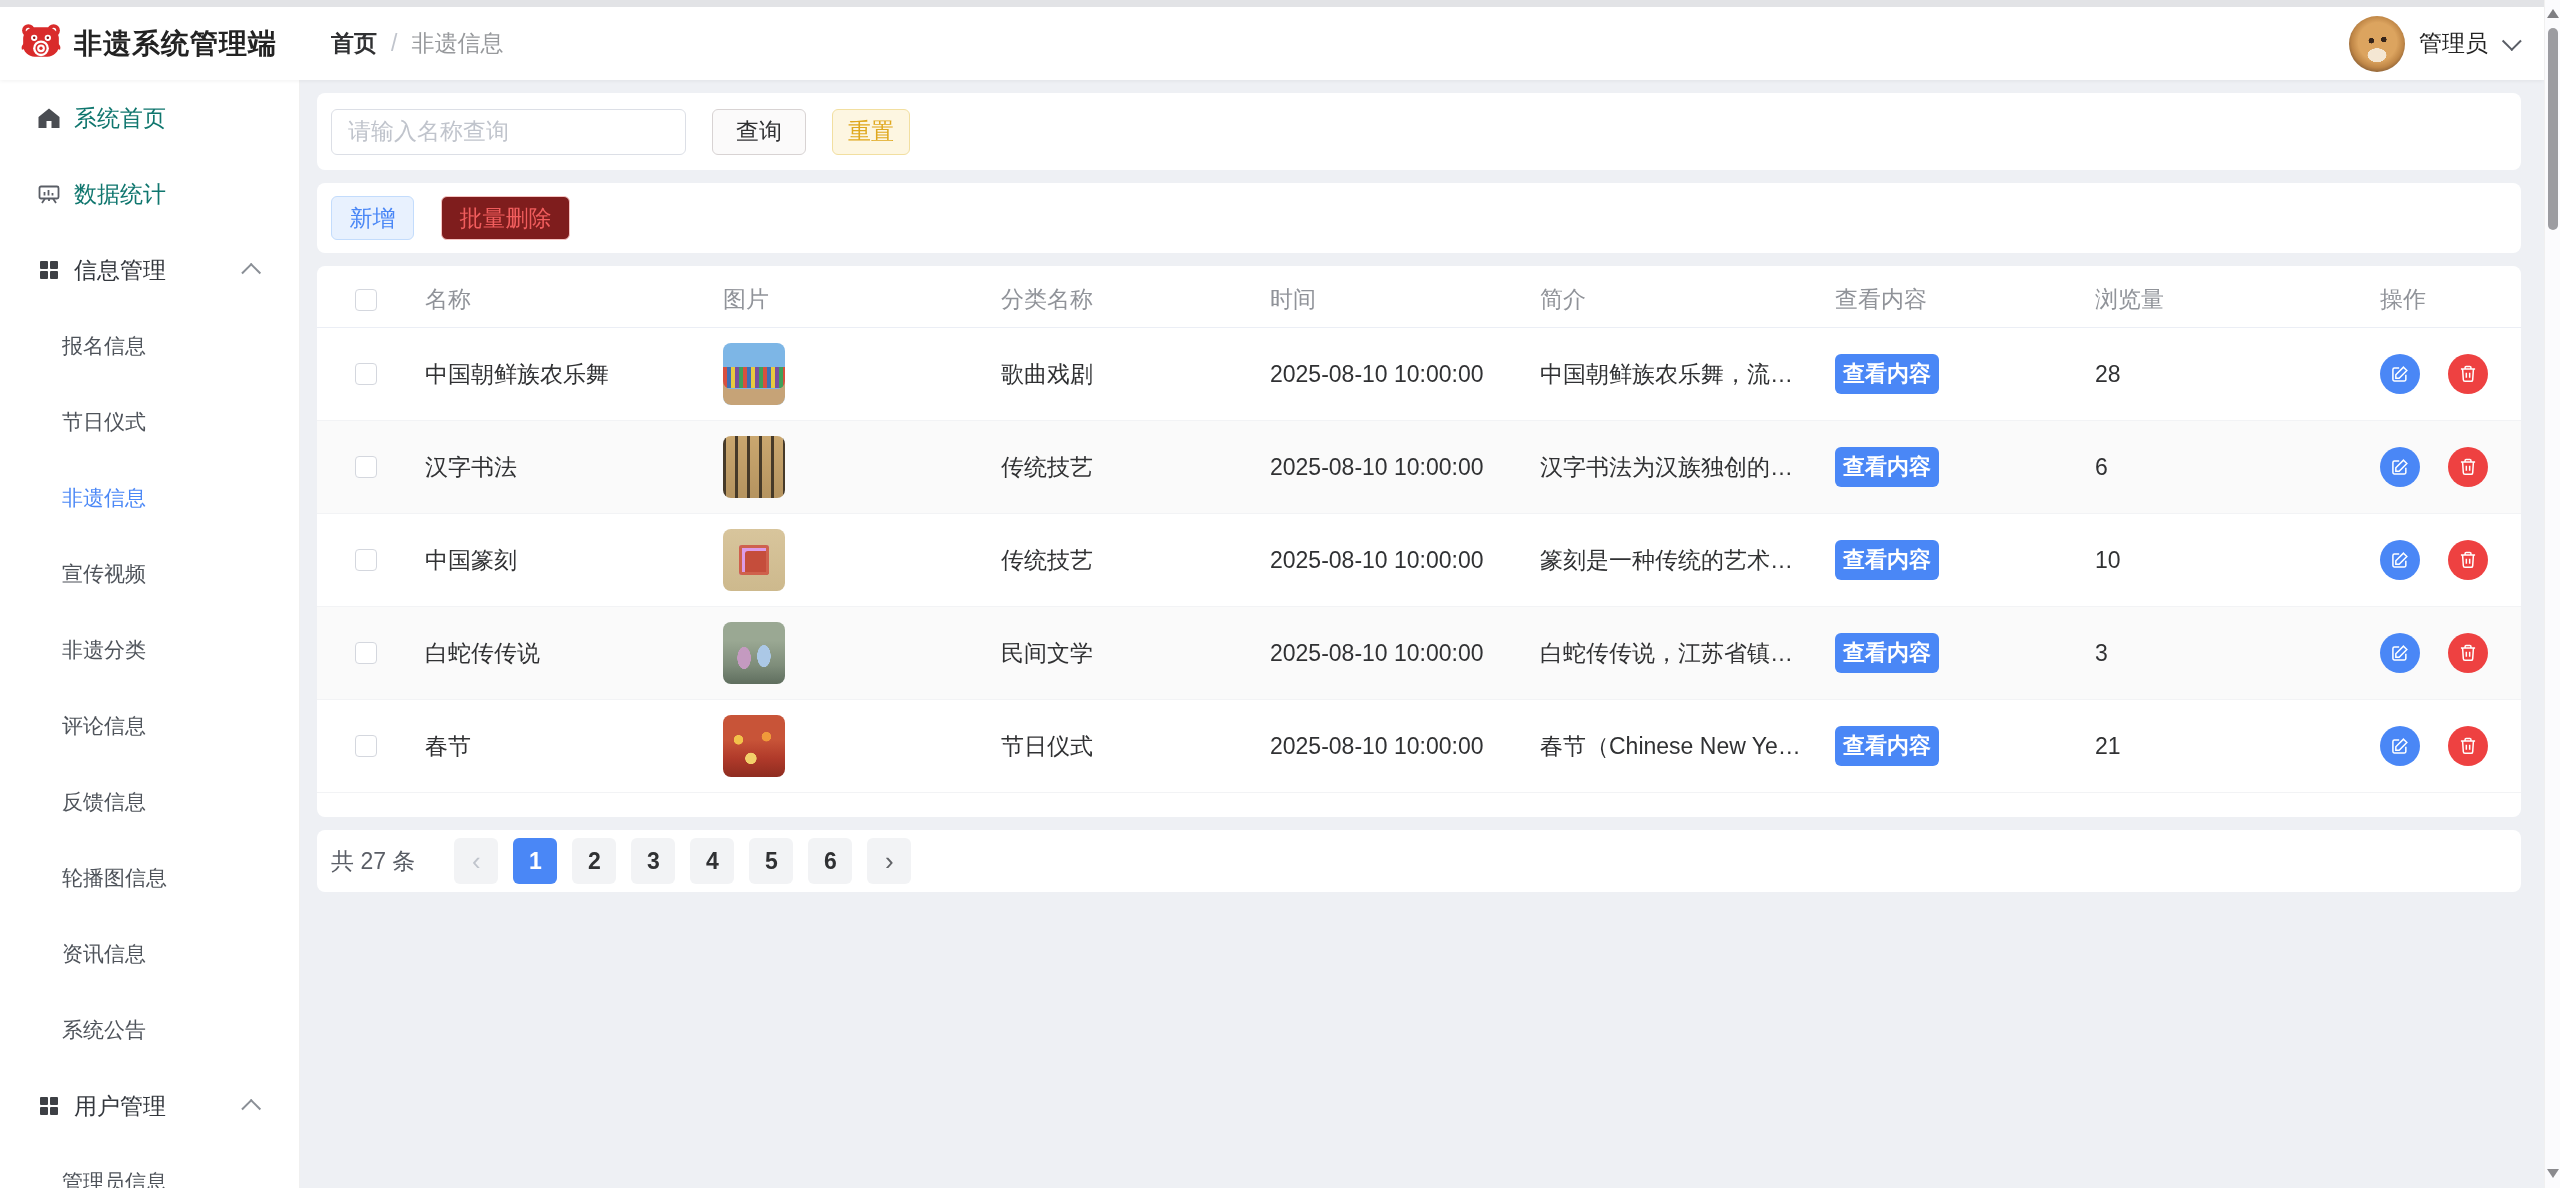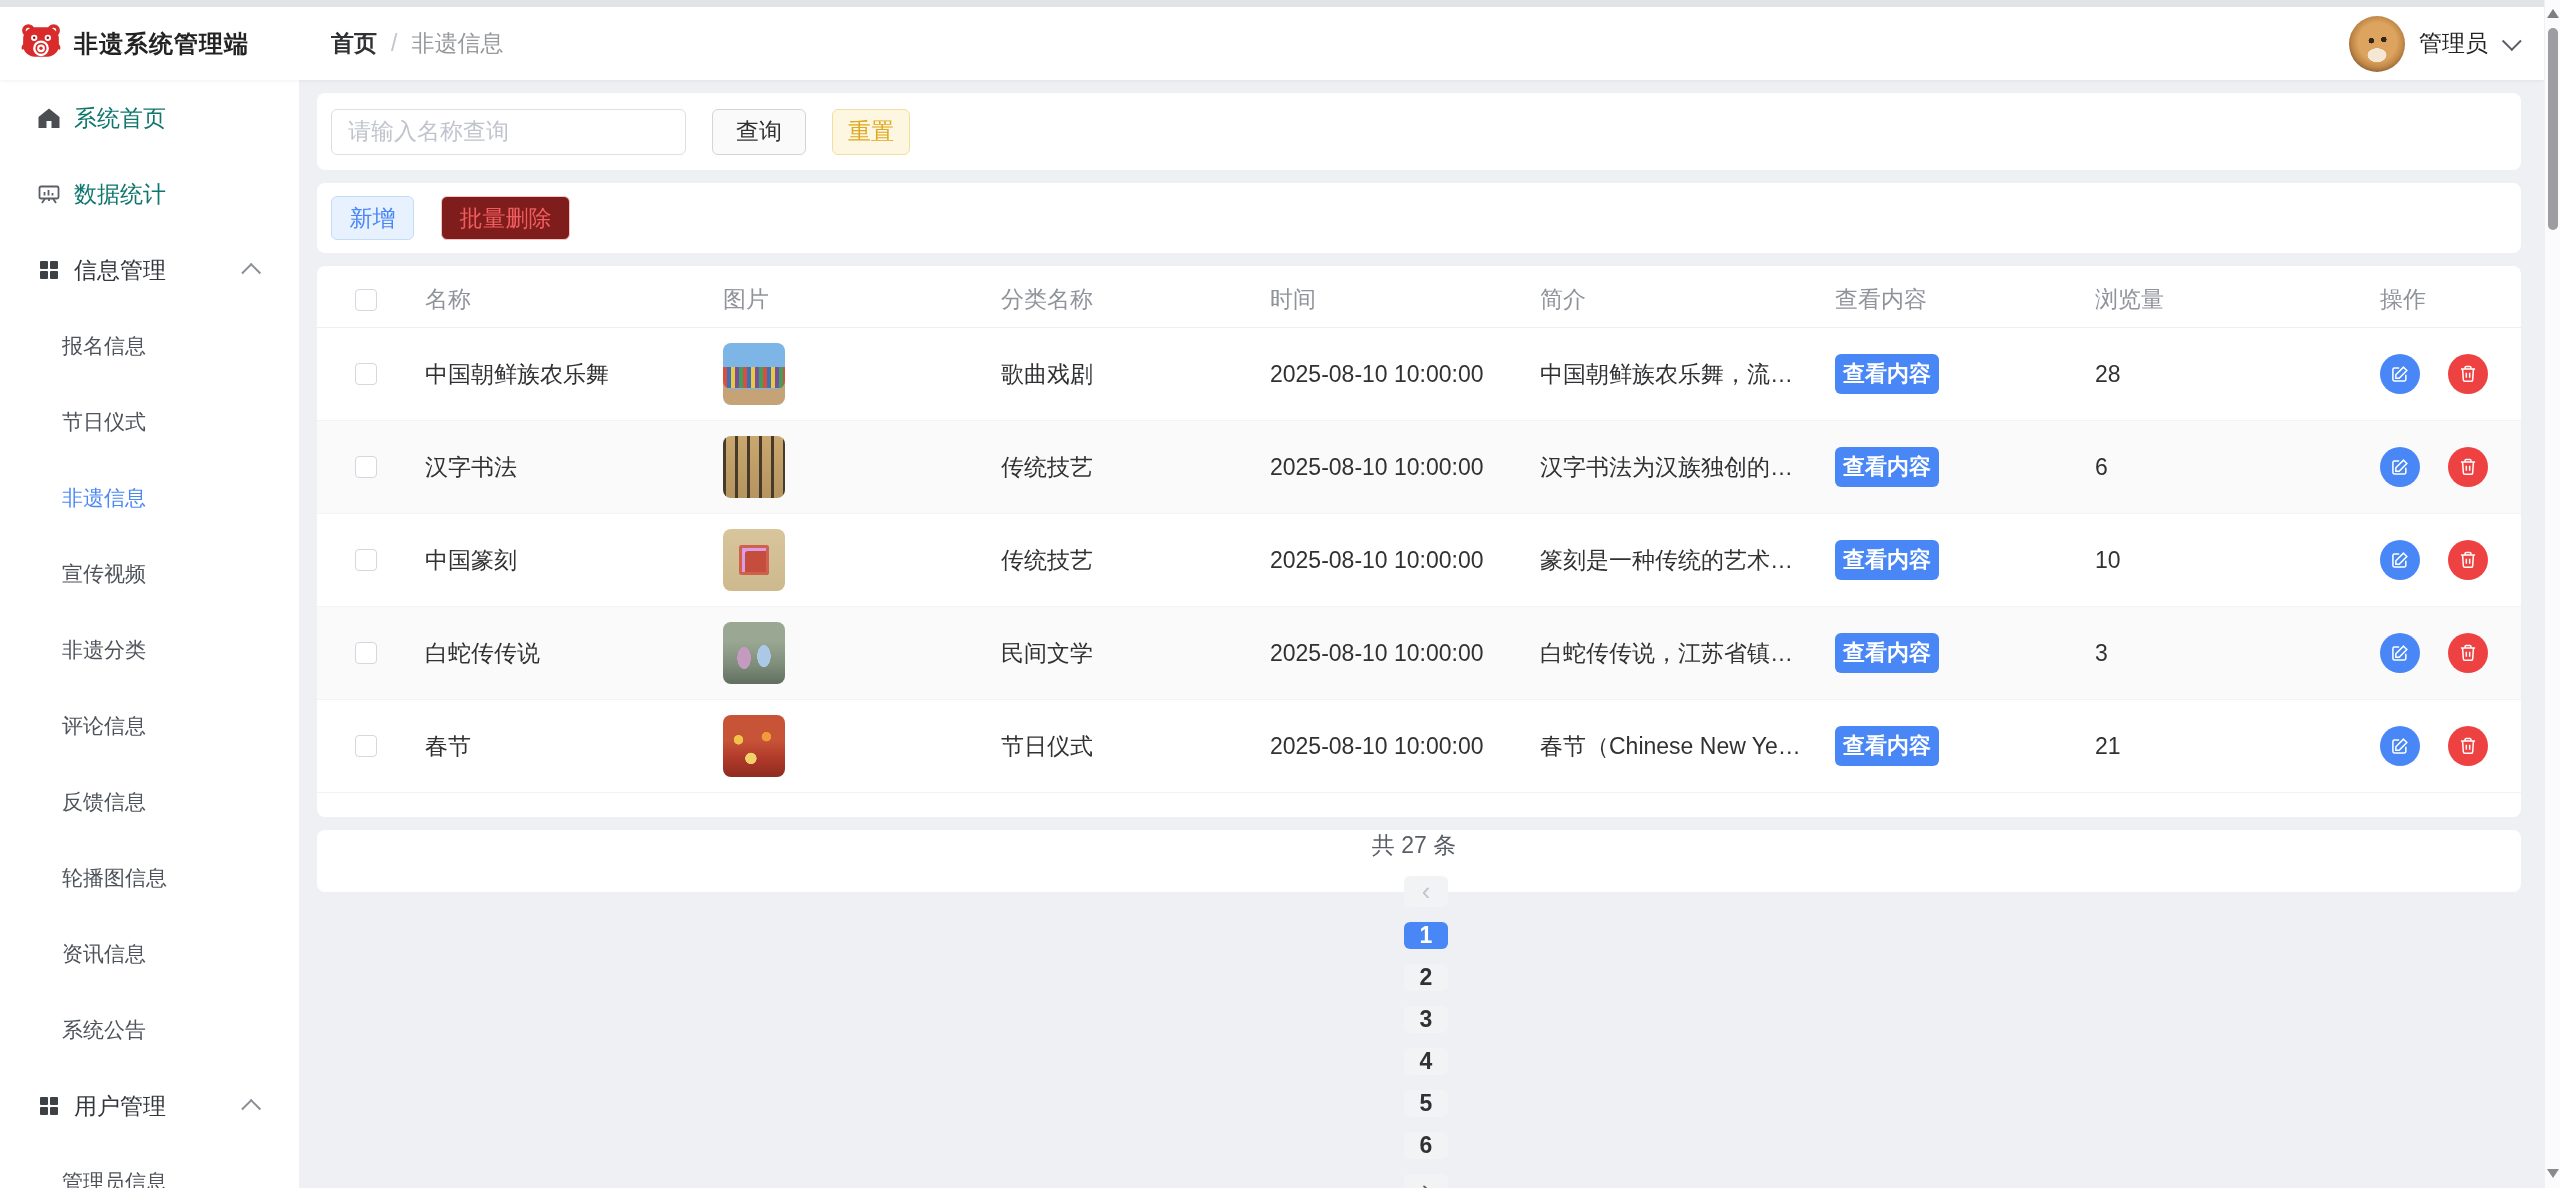--- a/index.html
+++ b/index.html
@@ -12,21 +12,21 @@
   
   .scrollbar { position:absolute; right:0; top:0; width:16px; height:1188px; background:#fbfbfd; border-left:1px solid #f0f0f0; z-index:70; }
   .sb-up { position:absolute; top:9px; left:2px; width:0; height:0; border-left:6px solid transparent; border-right:6px solid transparent; border-bottom:9px solid #7e7e82; }
   .sb-down { position:absolute; bottom:10px; left:2px; width:0; height:0; border-left:6px solid transparent; border-right:6px solid transparent; border-top:9px solid #8a8a8e; }
   .sb-thumb { position:absolute; top:28px; left:3px; width:10px; height:202px; background:#9c9ca1; border-radius:5px; }
 
   
   .header { position:absolute; left:0; top:7px; right:16px; height:73px; background:#fff; z-index:40;
     display:flex; align-items:center; box-shadow:0 1px 4px rgba(0,0,0,.06); }
   .brand { width:300px; display:flex; align-items:center; padding-left:20px; gap:12px; }
-  .brand-title { font-size:24px; font-weight:700; color:#232323; letter-spacing:1px; white-space:nowrap;font-family:Liberation Mono, monospace; }
+  .brand-title { font-size:28px; font-weight:700; color:#232323; letter-spacing:1px; white-space:nowrap;font-family:Liberation Mono, monospace; }
   .breadcrumb { display:flex; align-items:center; gap:14px; font-size:23px; margin-left:31px; }
   .bc-home { font-weight:700; color:#303133; }
   .bc-sep { color:#c0c4cc; }
   .bc-cur { color:#97999c; }
   .header-right { margin-left:auto; display:flex; align-items:center; gap:14px; padding-right:28px; }
   .avatar { width:56px; height:56px; border-radius:50%;
     background:
       radial-gradient(ellipse 15px 11px at 50% 70%, #f4e7d3 0 62%, rgba(0,0,0,0) 64%),
       radial-gradient(circle 3px at 40% 44%, #35241a 0 90%, rgba(0,0,0,0) 100%),
       radial-gradient(circle 3px at 62% 42%, #35241a 0 90%, rgba(0,0,0,0) 100%),
@@ -95,21 +95,21 @@
       radial-gradient(circle 5px at 70% 35%, #f09a3a 0 90%, rgba(0,0,0,0) 100%),
       radial-gradient(circle 6px at 45% 70%, #f2d06a 0 90%, rgba(0,0,0,0) 100%),
       linear-gradient(180deg, #c85438 0 40%, #b03a2a 70%, #8e2c20 100%); }
   .btn-view { width:104px; height:40px; background:#4a87f6; color:#fff; border:none; border-radius:6px; font-size:22px; font-weight:600; }
   .cell-actions { display:flex; align-items:center; gap:28px; }
   .icon-btn { width:40px; height:40px; border-radius:50%; display:flex; align-items:center; justify-content:center; cursor:pointer; }
   .icon-btn.edit { background:#4a87f6; }
   .icon-btn.del { background:#ee4141; }
 
   
-  .pager-card { height:62px; display:flex; align-items:center; padding-left:14px; gap:15px;flex-direction:column; }
+  .pager-card { height:62px; display:flex; align-items:center; padding-left:14px; gap:15px; }
   .pager-total { font-size:23px; color:#5a5e66; margin-right:24px; }
   .page-btn { width:44px; height:46px; border-radius:6px; background:#f2f3f5; display:flex; align-items:center; justify-content:center;
     font-size:23px; color:#303133; cursor:pointer; font-weight:600; }
   .page-btn.active { background:#4a87f6; color:#fff; }
   .page-btn.nav { font-weight:400; font-size:26px; color:#606266; }
   .page-btn.disabled { color:#c0c4cc; cursor:default; }
 </style>
 </head>
 <body>
 

